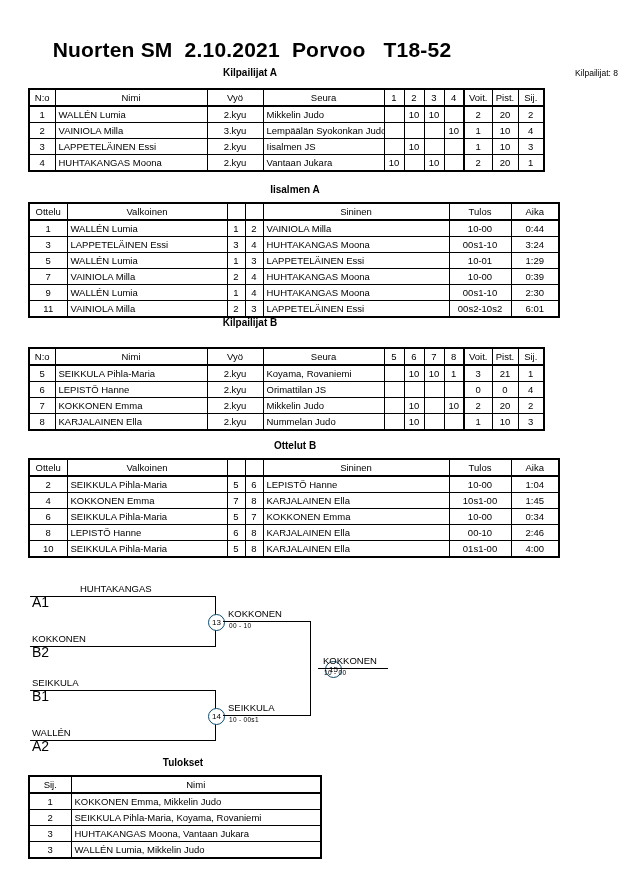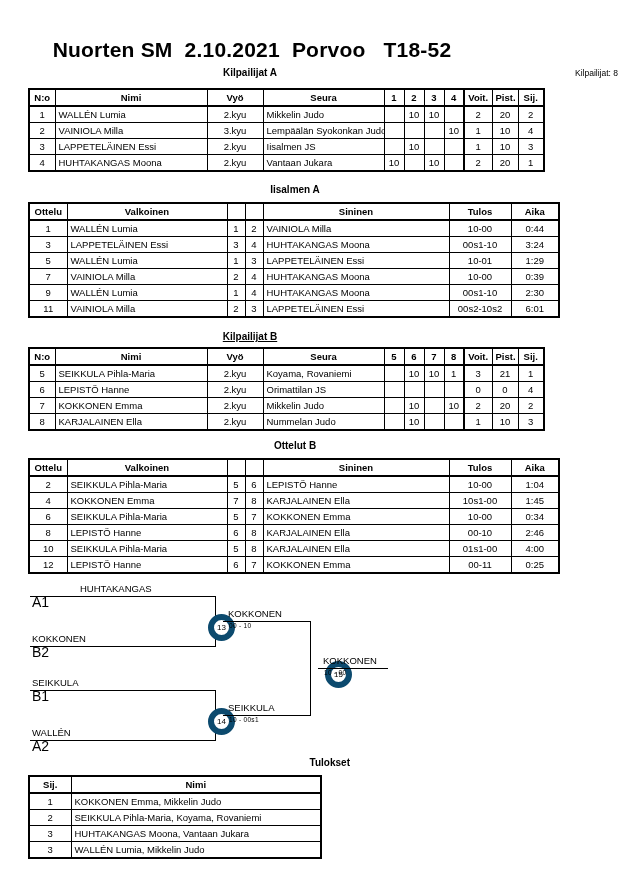--- a/index.html
+++ b/index.html
@@ -29,42 +29,42 @@
   
   table.grid{
     position:absolute;border-collapse:collapse;
     border:2px solid #000;background:#fff;
     font-size:9.5px;table-layout:fixed;
   }
   table.grid th,table.grid td{
     border:1px solid #000;padding:0 3px;height:15px;line-height:15px;
     overflow:hidden;white-space:nowrap;
   }
-  table.grid th{font-weight:bold;text-align:center;}
+  table.grid th{font-weight:normal;text-align:center;}
   table.grid thead th{border-bottom:2px solid #000;}
   td.c,th.c{text-align:center;}
   td.l,th.l{text-align:left;}
   .thick-l{border-left:2px solid #000 !important;}
 
   
   .bracket{position:absolute;left:0;top:580px;width:630px;height:175px;}
   .bk-name{
     position:absolute;font-size:9.5px;white-space:nowrap;line-height:11px;
   }
   .bk-code{
     position:absolute;font-size:14px;white-space:nowrap;line-height:10px;
   }
   .bk-score{
     position:absolute;font-size:6.5px;white-space:nowrap;line-height:8px;
     letter-spacing:0.3px;
   }
   .hline{position:absolute;height:0;border-top:1px solid #000;}
   .vline{position:absolute;width:0;border-left:1px solid #000;}
   .node{
-    position:absolute;width:15px;height:15px;border:6px solid #0c4a6e;
+    position:absolute;width:15px;height:15px;border:1px solid #0c4a6e;
     border-radius:50%;background:#fff;font-size:8px;line-height:15px;
     text-align:center;font-weight:normal;
   }
 </style>
 </head>
 <body>
 
 <div class="page">
 
   <div class="doc-title">Nuorten SM  2.10.2021  Porvoo   T18-52</div>
@@ -229,21 +229,21 @@
           <td class="l">VAINIOLA Milla</td>
           <td class="c">2</td>
           <td class="c">3</td>
           <td class="l">LAPPETELÄINEN Essi</td>
           <td class="c">00s2-10s2</td>
           <td class="c">6:01</td>
         </tr>
       </tbody>
   </table>
 
-  <div class="section-title" style="left:0;top:331px;width:500px;text-decoration:underline;">Kilpailijat B</div>
+  <div class="section-title" style="left:0;top:317px;width:500px;">Kilpailijat B</div>
   <table class="grid" id="tbl-pool-b" style="left:28px;top:347px;width:507px;">
     <colgroup>
       <col style="width:26px">
         <col style="width:152px">
         <col style="width:56px">
         <col style="width:121px">
       <col style="width:20px">
         <col style="width:20px">
         <col style="width:20px">
         <col style="width:20px">
@@ -383,29 +383,20 @@
         </tr>
         <tr>
           <td class="c">10</td>
           <td class="l">SEIKKULA Pihla-Maria</td>
           <td class="c">5</td>
           <td class="c">8</td>
           <td class="l">KARJALAINEN Ella</td>
           <td class="c">01s1-00</td>
           <td class="c">4:00</td>
         </tr>
-        <tr>
-          <td class="c">12</td>
-          <td class="l">LEPISTÖ Hanne</td>
-          <td class="c">6</td>
-          <td class="c">7</td>
-          <td class="l">KOKKONEN Emma</td>
-          <td class="c">00-11</td>
-          <td class="c">0:25</td>
-        </tr>
       </tbody>
   </table>
 
   <div class="bracket">
 
     <div class="bk-name" style="left:32px;top:3px;margin-left:48px;">HUHTAKANGAS</div>
     <div class="hline" style="left:30px;top:16px;width:186px;"></div>
     <div class="bk-code" style="left:32px;top:17px;">A1</div>
 
     <div class="bk-name" style="left:32px;top:53px;">KOKKONEN</div>
@@ -435,21 +426,21 @@
     <div class="bk-score" style="left:229px;top:136px;">10 - 00s1</div>
 
     <div class="vline" style="left:310px;top:41px;height:94px;"></div>
     <div class="node" style="left:303px;top:81px;margin-left:22px;">15</div>
 
     <div class="bk-name" style="left:323px;top:75px;">KOKKONEN</div>
     <div class="hline" style="left:318px;top:88px;width:70px;"></div>
     <div class="bk-score" style="left:324px;top:89px;">10 - 00</div>
   </div>
 
-  <div class="section-title" style="left:0;top:757px;width:350px;text-align:right;">Tulokset</div>
+  <div class="section-title" style="left:8px;top:757px;width:350px;">Tulokset</div>
   <table class="grid" id="tbl-results" style="left:28px;top:775px;width:292px;">
     <colgroup>
         <col style="width:42px">
         <col style="width:250px">
       </colgroup>
     <thead>
       <tr>
         <th class="c">Sij.</th>
         <th class="c">Nimi</th>
       </tr>

